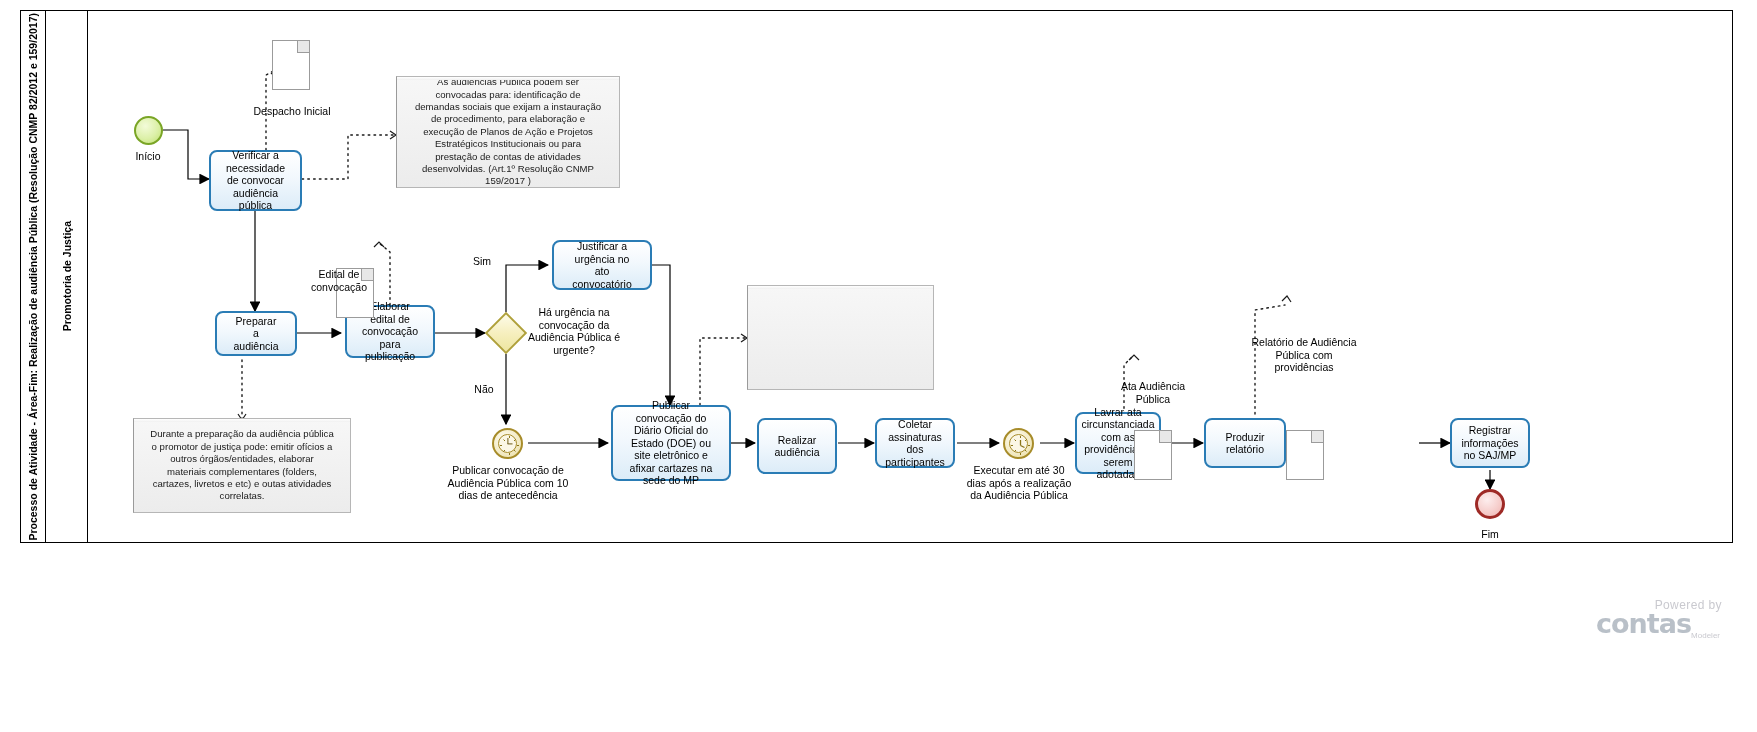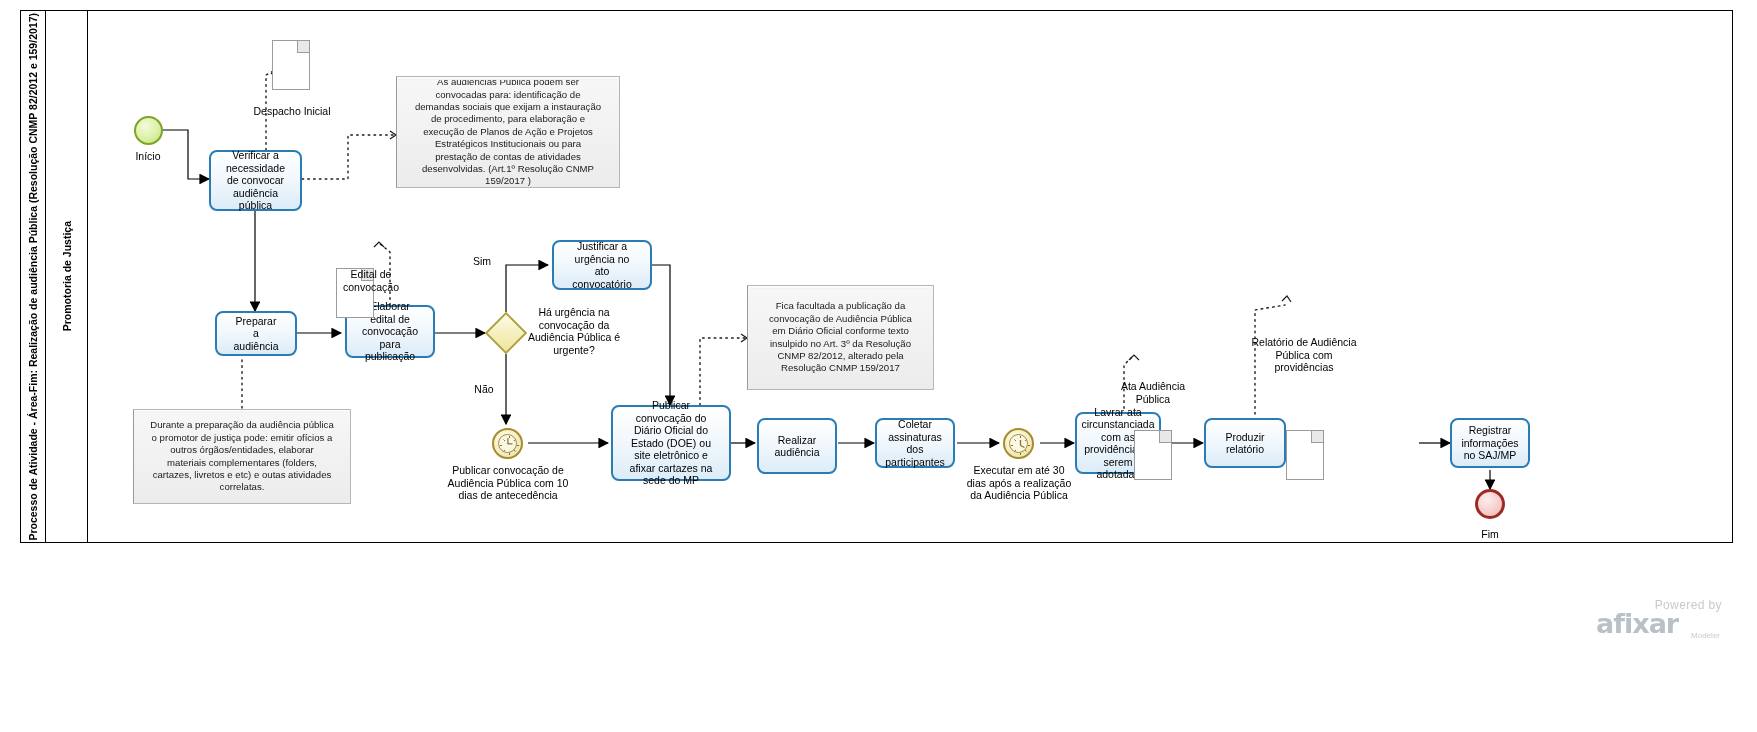--- a/index.html
+++ b/index.html
@@ -218,46 +218,45 @@
   <div class="abs lbl" style="left:1455px;top:528px;width:70px;">Fim</div>
 
   <div class="abs doc" style="left:272px;top:40px;width:38px;height:50px;">
     <div class="fold"></div>
   </div>
   <div class="abs lbl" style="left:253px;top:105px;width:78px;">Despacho Inicial</div>
 
   <div class="abs doc" style="left:336px;top:218px;width:38px;height:50px;">
     <div class="fold"></div>
   </div>
-  <div class="abs lbl" style="left:332px;top:268px;width:78px;">Edital de convocação</div>
+  <div class="abs lbl" style="left:300px;top:268px;width:78px;">Edital de convocação</div>
 
   <div class="abs doc" style="left:1134px;top:330px;width:38px;height:50px;">
     <div class="fold"></div>
   </div>
   <div class="abs lbl" style="left:1113px;top:380px;width:80px;">Ata Audiência Pública</div>
 
   <div class="abs doc" style="left:1286px;top:280px;width:38px;height:50px;">
     <div class="fold"></div>
   </div>
   <div class="abs lbl" style="left:1248px;top:336px;width:112px;">Relatório de Audiência Pública com providências</div>
 
   <div class="abs note" style="left:396px;top:76px;width:224px;height:112px;">
     <div class="note-top"></div>
     <span>As audiências Pública podem ser convocadas para: identificação de demandas sociais que exijam a instauração de procedimento, para elaboração e execução de Planos de Ação e Projetos Estratégicos Institucionais ou para prestação de contas de atividades desenvolvidas. (Art.1º Resolução CNMP 159/2017 )</span>
   </div>
 
-  <div class="abs note" style="left:133px;top:409px;width:218px;height:95px;">
+  <div class="abs note" style="left:133px;top:418px;width:218px;height:95px;">
     <div class="note-top"></div>
     <span>Durante a preparação da audiência pública o promotor de justiça pode: emitir ofícios a outros órgãos/entidades, elaborar materiais complementares (folders, cartazes, livretos e etc) e outas atividades correlatas.</span>
   </div>
 
   <div class="abs note" style="left:747px;top:285px;width:187px;height:105px;">
     <div class="note-top"></div>
-    <span>Fica facultada a publicação da convocação de Audiência Pública em Diário Oficial conforme texto insulpido no Art. 3º da Resolução CNMP 82/2012, alterado pela Resolução CNMP 159/2017</span>
   </div>
 
   <div class="abs" id="bizagi">
     <div class="bz-powered">Powered by</div>
-    <div class="bz-name">afixar</div>
+    <div class="bz-name">contas</div>
     <div class="bz-modeler">Modeler</div>
   </div>
 
 </div>
 
 </body></html>

